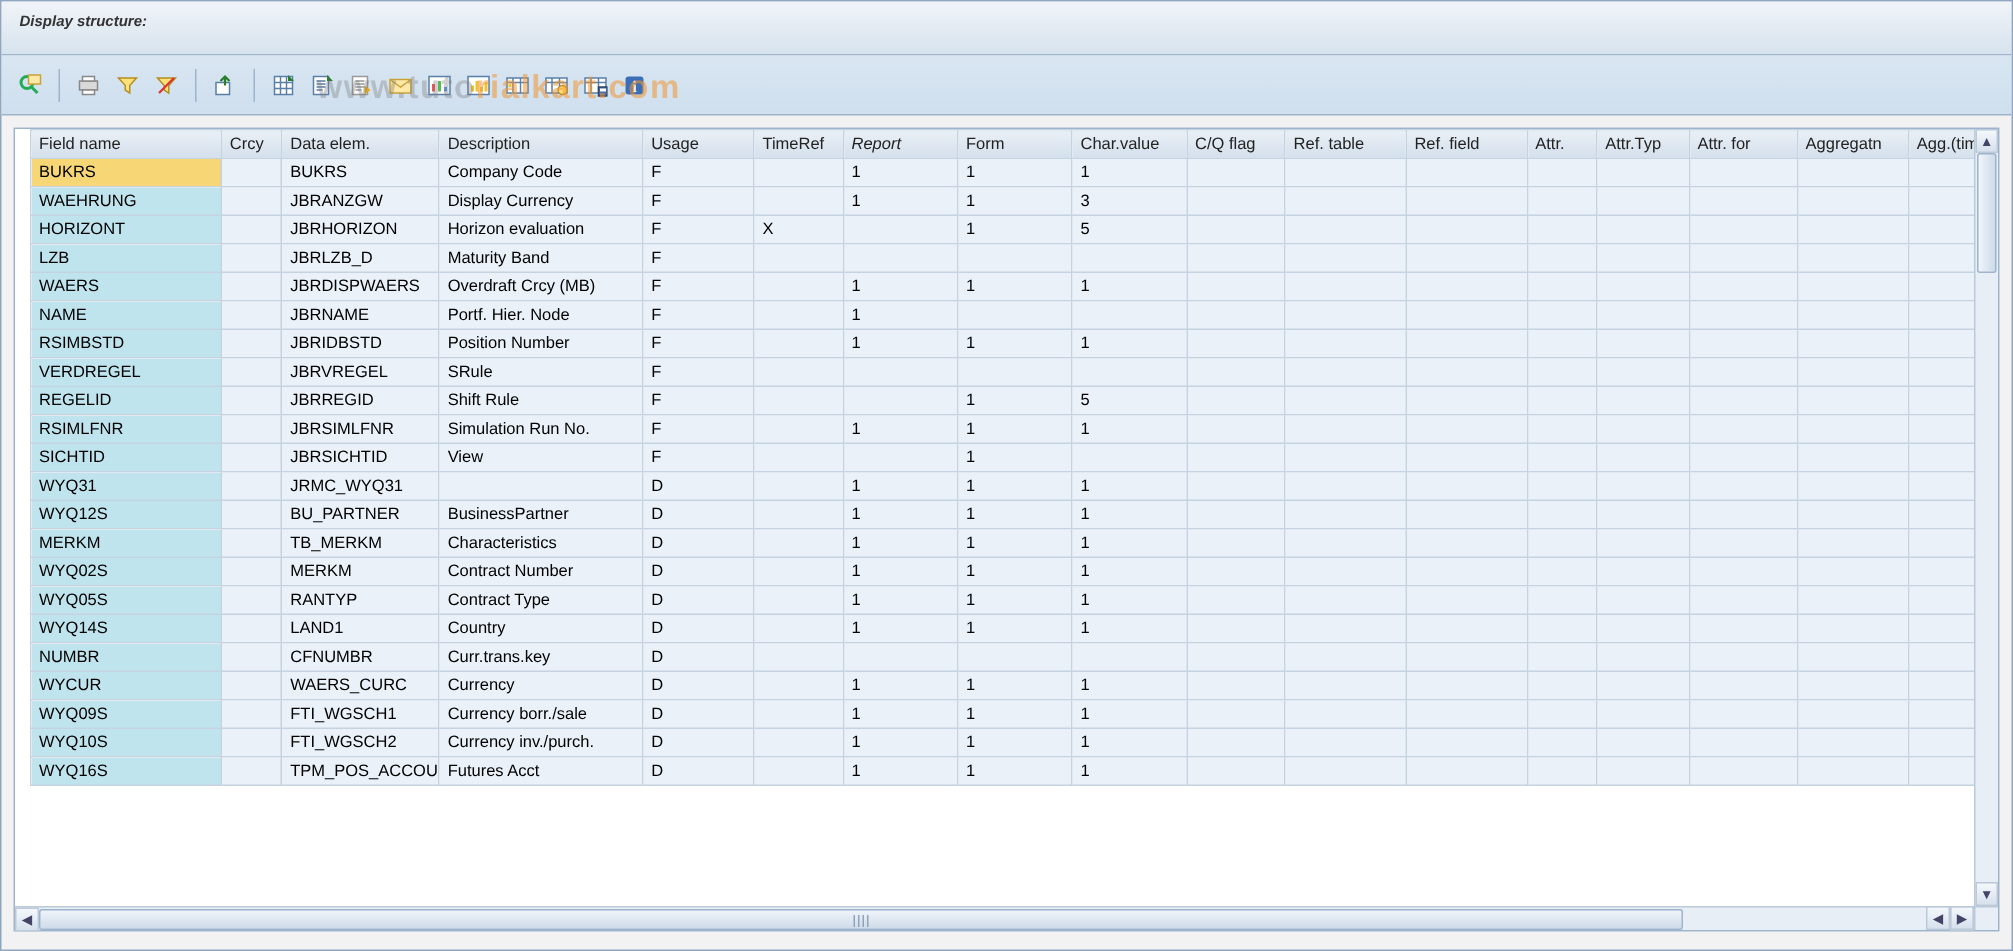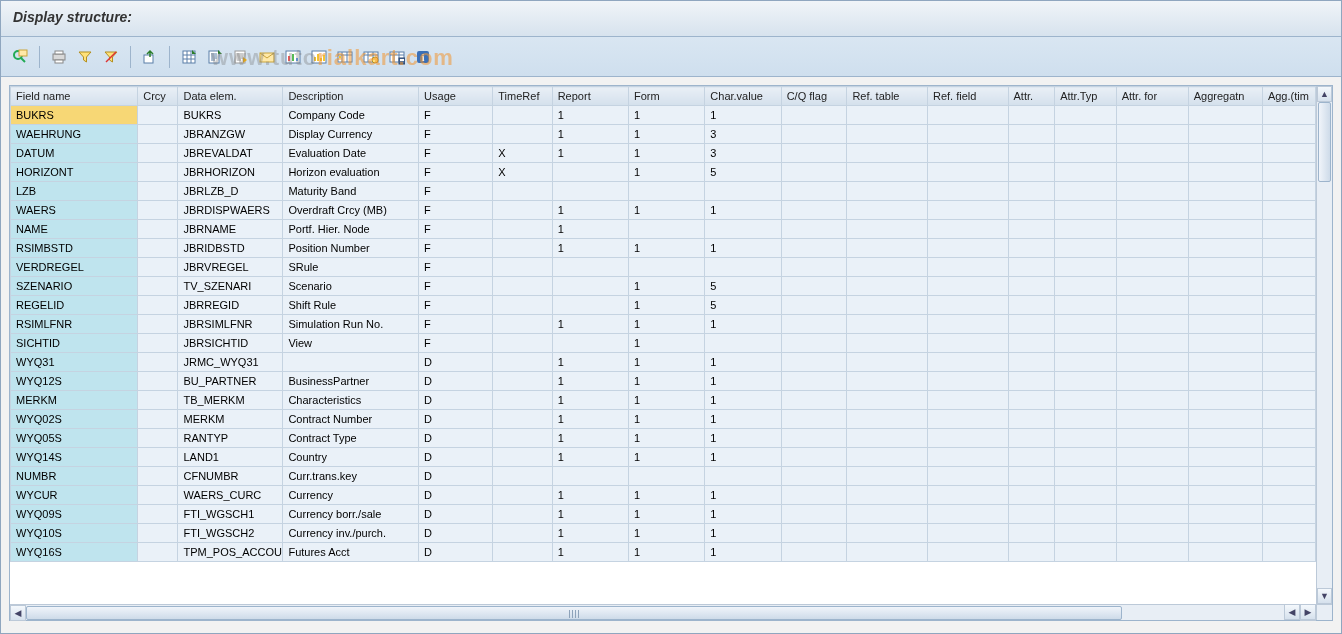--- a/index.html
+++ b/index.html
@@ -1,27 +1,27 @@
 <!DOCTYPE html>
 <html><head>
 <meta charset="utf-8">
 <style>
   * { box-sizing: border-box; }
   html, body { margin:0; padding:0; font-family: Arial, Tahoma, sans-serif; font-size:11px; background:#f2f2f2; }
   .app { width:1342px; height:634px; background:#f2f2f2; position:relative; overflow:hidden; border:1px solid #8fa6bf;}
-  .titlebar { height:36px; background:linear-gradient(to bottom,#f0f4f8,#d7e3ee); border-bottom:1px solid #9db4cc; padding:8px 12px; font-size:14px; font-style:italic; font-weight:bold; color:#333; }
+  .titlebar { height:36px; background:linear-gradient(to bottom,#f0f4f8,#d7e3ee); border-bottom:1px solid #9db4cc; padding:8px 12px; font-size:10px; font-style:italic; font-weight:bold; color:#333; }
   .toolbar { height:40px; background:linear-gradient(to bottom,#d9e6f2,#cfdfee); border-bottom:1px solid #9db4cc; display:flex; align-items:center; padding:0 8px; gap:4px; }
   .tbtn { width:22px; height:22px; display:flex; align-items:center; justify-content:center; border:1px solid transparent; border-radius:3px; cursor:pointer; }
   .sep { width:1px; height:22px; background:#9db4cc; margin:0 4px; }
   .watermark { position:absolute; top:44px; left:210px; font-size:22px; font-weight:bold; letter-spacing:1px; pointer-events:none; }
   .watermark .g { color:rgba(120,120,120,0.35); }
   .watermark .o { color:rgba(240,150,50,0.55); }
   .grid-wrap { position:absolute; top:84px; left:8px; right:8px; bottom:12px; background:#fff; border:1px solid #9db4cc; }
   .grid-scroll { position:absolute; top:0; left:0; right:16px; bottom:16px; overflow:hidden; }
-  table.grid { border-collapse:collapse; table-layout:fixed; width:100%; }
+  table.grid { border-collapse:collapse; table-layout:fixed; width:100%;margin-left:10px; }
   table.grid th, table.grid td { border:1px solid #c5d3e1; padding:2px 5px; height:19px; text-align:left; vertical-align:middle; white-space:nowrap; overflow:hidden; font-size:11px; }
   table.grid th { background:linear-gradient(to bottom,#e9eff6,#d4e0ec); color:#222; font-weight:normal; position:sticky; top:0; }
   tr.data td { background:#eaf1f8; }
   tr.data td.keycell { background:#bfe4ee; }
   tr.sel td.keycell { background:#f7d775; }
   tr.sel td { background:#eaf1f8; }
   .vscroll { position:absolute; top:0; right:0; width:16px; bottom:16px; background:#e8eef5; border-left:1px solid #bcc9d8; }
   .vscroll .arrow { height:16px; display:flex; align-items:center; justify-content:center; background:linear-gradient(to bottom,#f4f8fc,#d6e1ed); border:1px solid #bcc9d8; font-size:9px; color:#446; cursor:pointer; }
   .vscroll .track { position:absolute; top:16px; bottom:16px; left:0; right:0; }
   .vscroll .thumb { position:absolute; top:0; left:1px; right:1px; height:80px; background:linear-gradient(to right,#f0f4fa,#cedbe9); border:1px solid #9db4cc; border-radius:2px; }
@@ -159,21 +159,21 @@
     <div class="grid-scroll">
       <table class="grid">
         <thead>
             <tr id="header-row">
               <th style="width: 120px;">Field name</th>
               <th style="width: 38px;">Crcy</th>
               <th style="width: 99px;">Data elem.</th>
               <th style="width: 128px;">Description</th>
               <th style="width: 70px;">Usage</th>
               <th style="width: 56px;">TimeRef</th>
-              <th style="width: 72px;">Report</th>
+              <th style="width: 72px; font-style: italic;">Report</th>
               <th style="width: 72px;">Form</th>
               <th style="width: 72px;">Char.value</th>
               <th style="width: 62px;">C/Q flag</th>
               <th style="width: 76px;">Ref. table</th>
               <th style="width: 76px;">Ref. field</th>
               <th style="width: 44px;">Attr.</th>
               <th style="width: 58px;">Attr.Typ</th>
               <th style="width: 68px;">Attr. for</th>
               <th style="width: 70px;">Aggregatn</th>
               <th style="width: 50px;">Agg.(tim</th>
@@ -212,39 +212,20 @@
               <td></td>
               <td></td>
               <td></td>
               <td></td>
               <td></td>
               <td></td>
               <td></td>
               <td></td>
             </tr>
             <tr class="data">
-              <td class="keycell">DATUM</td>
-              <td></td>
-              <td>JBREVALDAT</td>
-              <td>Evaluation Date</td>
-              <td>F</td>
-              <td>X</td>
-              <td>1</td>
-              <td>1</td>
-              <td>3</td>
-              <td></td>
-              <td></td>
-              <td></td>
-              <td></td>
-              <td></td>
-              <td></td>
-              <td></td>
-              <td></td>
-            </tr>
-            <tr class="data">
               <td class="keycell">HORIZONT</td>
               <td></td>
               <td>JBRHORIZON</td>
               <td>Horizon evaluation</td>
               <td>F</td>
               <td>X</td>
               <td></td>
               <td>1</td>
               <td>5</td>
               <td></td>
@@ -335,39 +316,20 @@
             <tr class="data">
               <td class="keycell">VERDREGEL</td>
               <td></td>
               <td>JBRVREGEL</td>
               <td>SRule</td>
               <td>F</td>
               <td></td>
               <td></td>
               <td></td>
               <td></td>
-              <td></td>
-              <td></td>
-              <td></td>
-              <td></td>
-              <td></td>
-              <td></td>
-              <td></td>
-              <td></td>
-            </tr>
-            <tr class="data">
-              <td class="keycell">SZENARIO</td>
-              <td></td>
-              <td>TV_SZENARI</td>
-              <td>Scenario</td>
-              <td>F</td>
-              <td></td>
-              <td></td>
-              <td>1</td>
-              <td>5</td>
               <td></td>
               <td></td>
               <td></td>
               <td></td>
               <td></td>
               <td></td>
               <td></td>
               <td></td>
             </tr>
             <tr class="data">

